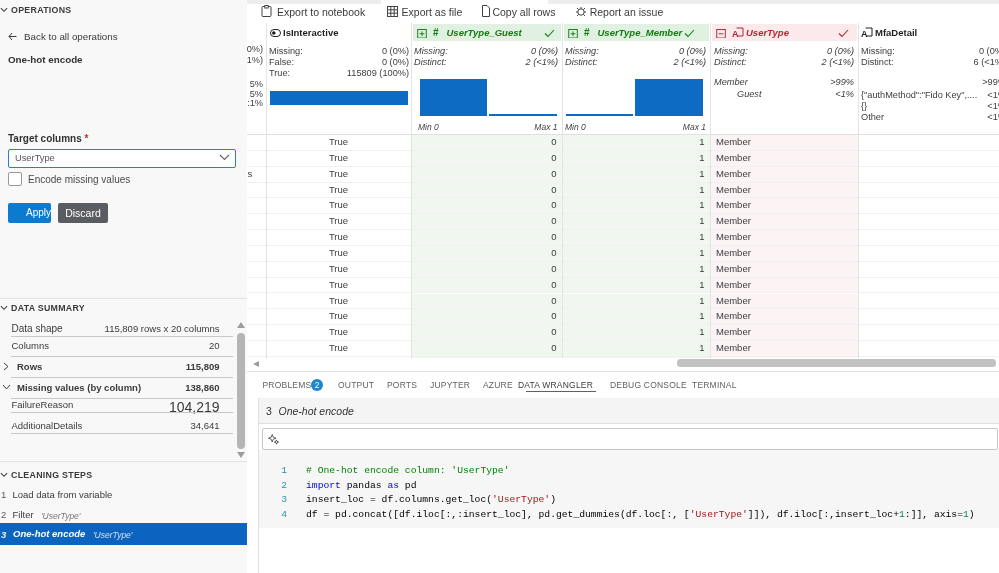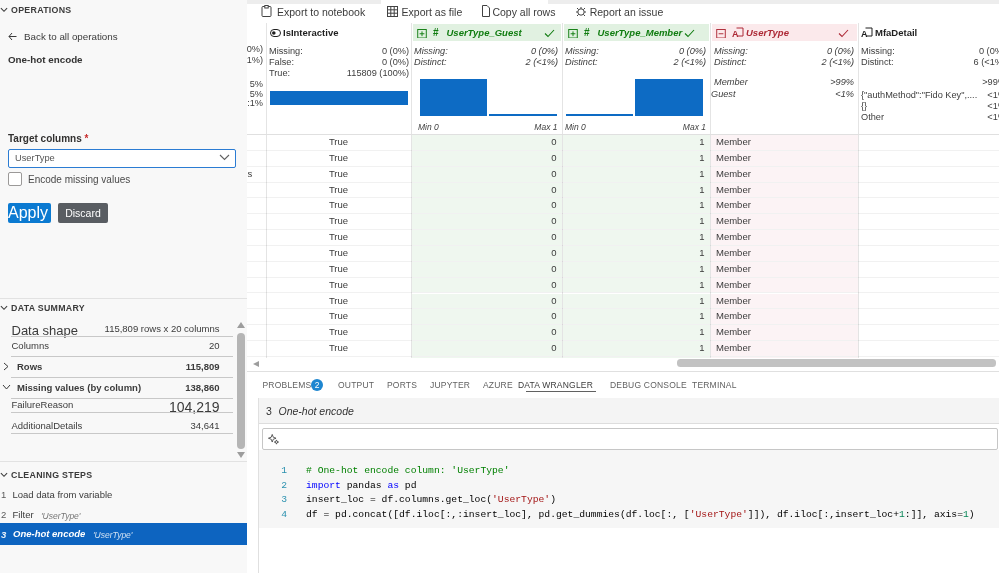--- a/index.html
+++ b/index.html
@@ -135,21 +135,21 @@
   <div class="abs it colname" style="left:499px;top:27px;color:#ad2936;">UserType</div>
   <svg class="abs" style="left:591px;top:29px;" width="11" height="9" viewBox="0 0 11 9">
         <path d="M1 4.5 L4 7.5 L10 1" fill="none" stroke="#ad2936" stroke-width="1.1"></path>
       </svg>
   <div class="abs statlab it" style="left:467px;top:45.5px;">Missing:</div>
       <div class="abs statval it" style="right:145px;top:45.5px;">0 (0%)</div>
   <div class="abs statlab it" style="left:467px;top:56.5px;">Distinct:</div>
       <div class="abs statval it" style="right:145px;top:56.5px;">2 (&lt;1%)</div>
   <div class="abs statlab it" style="left:467px;top:76.5px;">Member</div>
       <div class="abs statval it" style="right:145px;top:76.5px;">&gt;99%</div>
-  <div class="abs statlab it" style="left:464px;top:88.5px;text-align:right;">Guest</div>
+  <div class="abs statlab it" style="left:490px;top:88.5px;text-align:right;">Guest</div>
       <div class="abs statval it" style="right:145px;top:88.5px;">&lt;1%</div>
 
   <svg class="abs" style="left:614px;top:27px;" width="12" height="11" viewBox="0 0 12 11">
         <path d="M4.5 1 H11 V9 H5" fill="none" stroke="#1f1f1f"></path>
         <text x="0" y="9.5" font-size="9" font-weight="bold" fill="#1f1f1f" font-family="Liberation Sans">A</text>
       </svg>
   <div class="abs colname" style="left:628px;top:27px;">MfaDetail</div>
   <div class="abs statlab" style="left:614px;top:45.5px;">Missing:</div>
       <div class="abs statval" style="right:-7px;top:45.5px;">0 (0%)</div>
   <div class="abs statlab" style="left:614px;top:56.5px;">Distinct:</div>
@@ -372,32 +372,32 @@
   <div class="abs" style="left:8px;top:132.5px;font-size:10px;font-weight:bold;color:#323130;">Target columns <span style="color:#c72b2b;">*</span></div>
   <div class="abs" style="left:8px;top:149px;width:226px;height:16.5px;border:1px solid #2b7cd3;border-radius:2px;background:#fff;"></div>
   <div class="abs" style="left:15px;top:153px;font-size:9.3px;color:#555;">UserType</div>
   <svg class="abs" style="left:219px;top:154px;" width="11" height="7" viewBox="0 0 11 7">
         <path d="M1 1 L5.5 5.5 L10 1" fill="none" stroke="#616161" stroke-width="1.1"></path>
       </svg>
 
   <div class="abs" style="left:8px;top:172px;width:12px;height:12px;border:1px solid #9b9998;border-radius:2px;background:#fff;"></div>
   <div class="abs" style="left:28px;top:173.5px;font-size:10px;color:#4a4a4a;">Encode missing values</div>
 
-  <div class="abs" style="left:8px;top:202.5px;width:43px;height:20px;background:#0b7ad1;border-radius:2px;color:#fff;font-size:16px;text-align:left;line-height:20px;">Apply</div>
+  <div class="abs" style="left:8px;top:202.5px;width:43px;height:20px;background:#0b7ad1;border-radius:2px;color:#fff;font-size:10px;text-align:right;line-height:20px;">Apply</div>
   <div class="abs" style="left:58px;top:202.5px;width:50px;height:20px;background:#595d62;border-radius:2px;color:#fff;font-size:10.5px;text-align:center;line-height:20px;">Discard</div>
 
   <svg class="abs" style="left:0px;top:305px;" width="8" height="6" viewBox="0 0 9 6">
         <path d="M1 1 L4.5 4.5 L8 1" fill="none" stroke="#3b3b3b" stroke-width="1.2"></path>
       </svg>
   <div class="abs sechead" style="left:11px;top:303px;">DATA SUMMARY</div>
 
   <div class="abs" style="left:0;top:298px;width:247px;height:1px;background:#e2e2e2;"></div>
   <div class="abs" style="left:0;top:461px;width:247px;height:1px;background:#e2e2e2;"></div>
   <div id="summary">
-        <div class="abs" style="left:11.5px;top:322.8px;font-size:13px;color:#3b3b3b;">Data shape</div>
+        <div class="abs" style="left:11.5px;top:322.8px;font-size:10px;color:#3b3b3b;">Data shape</div>
         <div class="abs" style="right:27.5px;top:322.8px;font-size:9.5px;color:#3b3b3b;">115,809 rows x 20 columns</div>
         <div class="abs" style="left:11px;top:335.5px;width:222px;height:1px;background:#c8c8c8;"></div>
         <div class="abs" style="left:11.5px;top:340.1px;font-size:9.5px;color:#3b3b3b;">Columns</div>
         <div class="abs" style="right:27.5px;top:340.1px;font-size:9.5px;color:#3b3b3b;">20</div>
         <div class="abs" style="left:11px;top:356.4px;width:222px;height:1px;background:#c8c8c8;"></div>
         <svg class="abs" style="left:3px;top:362.2px;" width="6" height="9" viewBox="0 0 6 9">
           <path d="M1 1 L5 4.5 L1 8" fill="none" stroke="#3b3b3b"></path>
         </svg>
         <div class="abs" style="left:17px;top:361.2px;font-size:9.5px;font-weight:bold;color:#3b3b3b;">Rows</div>
         <div class="abs" style="right:27.5px;top:361.2px;font-size:9.5px;font-weight:bold;color:#3b3b3b;">115,809</div>

